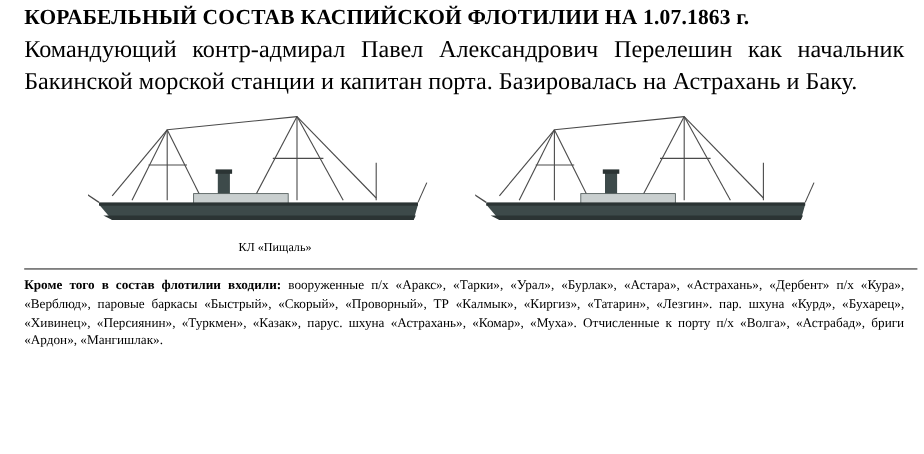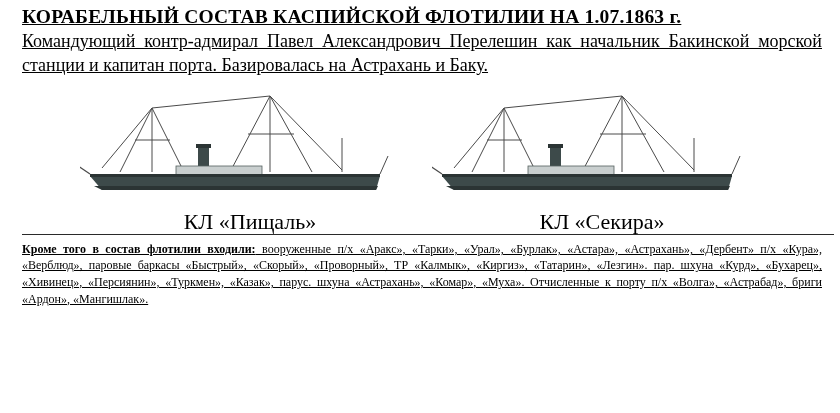--- a/index.html
+++ b/index.html
@@ -13,34 +13,33 @@
     overflow: hidden;
     font-family: "Liberation Serif", serif;
     color: #000000;
   }
   .page {
     position: relative;
     width: 840px;
     height: 413px;
     box-sizing: border-box;
     padding: 6px 20px 0 22px;
-    text-decoration: underline;
   }
   .title {
     font-family: "Liberation Serif", serif;
     font-weight: bold;
     font-size: 19.5px;
     letter-spacing: 0.2px;
     line-height: 1.15;
     margin: 0 0 2px 0;
     white-space: nowrap;
   }
   .intro {
     font-family: "Liberation Serif", serif;
-    font-size: 18px;
+    font-size: 22px;
     line-height: 1.32;
     text-align: justify;
     margin: 0;
     width: 800px;
   }
   .ships-area {
     position: relative;
     width: 820px;
     height: 140px;
     margin-top: 12px;
@@ -52,21 +51,21 @@
     height: 140px;
   }
   .ship-left { left: 58px; }
   .ship-right { left: 410px; }
   .ship-svg {
     display: block;
   }
   .caption {
     text-align: center;
     font-family: "Liberation Serif", serif;
-    font-size: 22px;
+    font-size: 11px;
     margin-top: 1px;
   }
   .rule {
     width: 812px;
     height: 1px;
     background: #2a2a2a;
     margin: 4px 0 6px 0;
   }
   .body-text {
     font-family: "Liberation Serif", serif;
@@ -150,21 +149,20 @@
         </g>
         <rect x="118" y="56" width="11" height="28" fill="#3d4a4a"></rect>
         <rect x="116" y="54" width="15" height="4" fill="#2b3434"></rect>
         <rect x="96" y="76" width="86" height="9" fill="#c9cfcf" stroke="#55605f" stroke-width="0.8"></rect>
         <path d="M10,86 L300,86 L296,100 L22,100 Z" fill="#3d4a4a"></path>
         <rect x="10" y="84" width="290" height="3" fill="#2b3434"></rect>
         <path d="M14,96 L298,96 L296,100 L22,100 Z" fill="#2b3434"></path>
         <line x1="10" y1="84" x2="-2" y2="76" stroke="#4a4a4a" stroke-width="1.2"></line>
         <line x1="300" y1="84" x2="308" y2="66" stroke="#4a4a4a" stroke-width="1"></line>
       </svg>
-      <div class="caption">КЛ «Секира»</div>
     </div>
 
   </div>
 
   <div class="rule"></div>
 
   <p class="body-text"><span class="lead">Кроме того в состав флотилии входили:</span><span> вооруженные п/х «Аракс», «Тарки», «Урал», «Бурлак», «Астара», «Астрахань», «Дербент» п/х «Кура», «Верблюд», паровые баркасы «Быстрый», «Скорый», «Проворный», ТР «Калмык», «Киргиз», «Татарин», «Лезгин». пар. шхуна «Курд», «Бухарец», «Хивинец», «Персиянин», «Туркмен», «Казак», парус. шхуна «Астрахань», «Комар», «Муха». Отчисленные к порту п/х «Волга», «Астрабад», бриги «Ардон», «Мангишлак».</span></p>
 
 </div>
 

